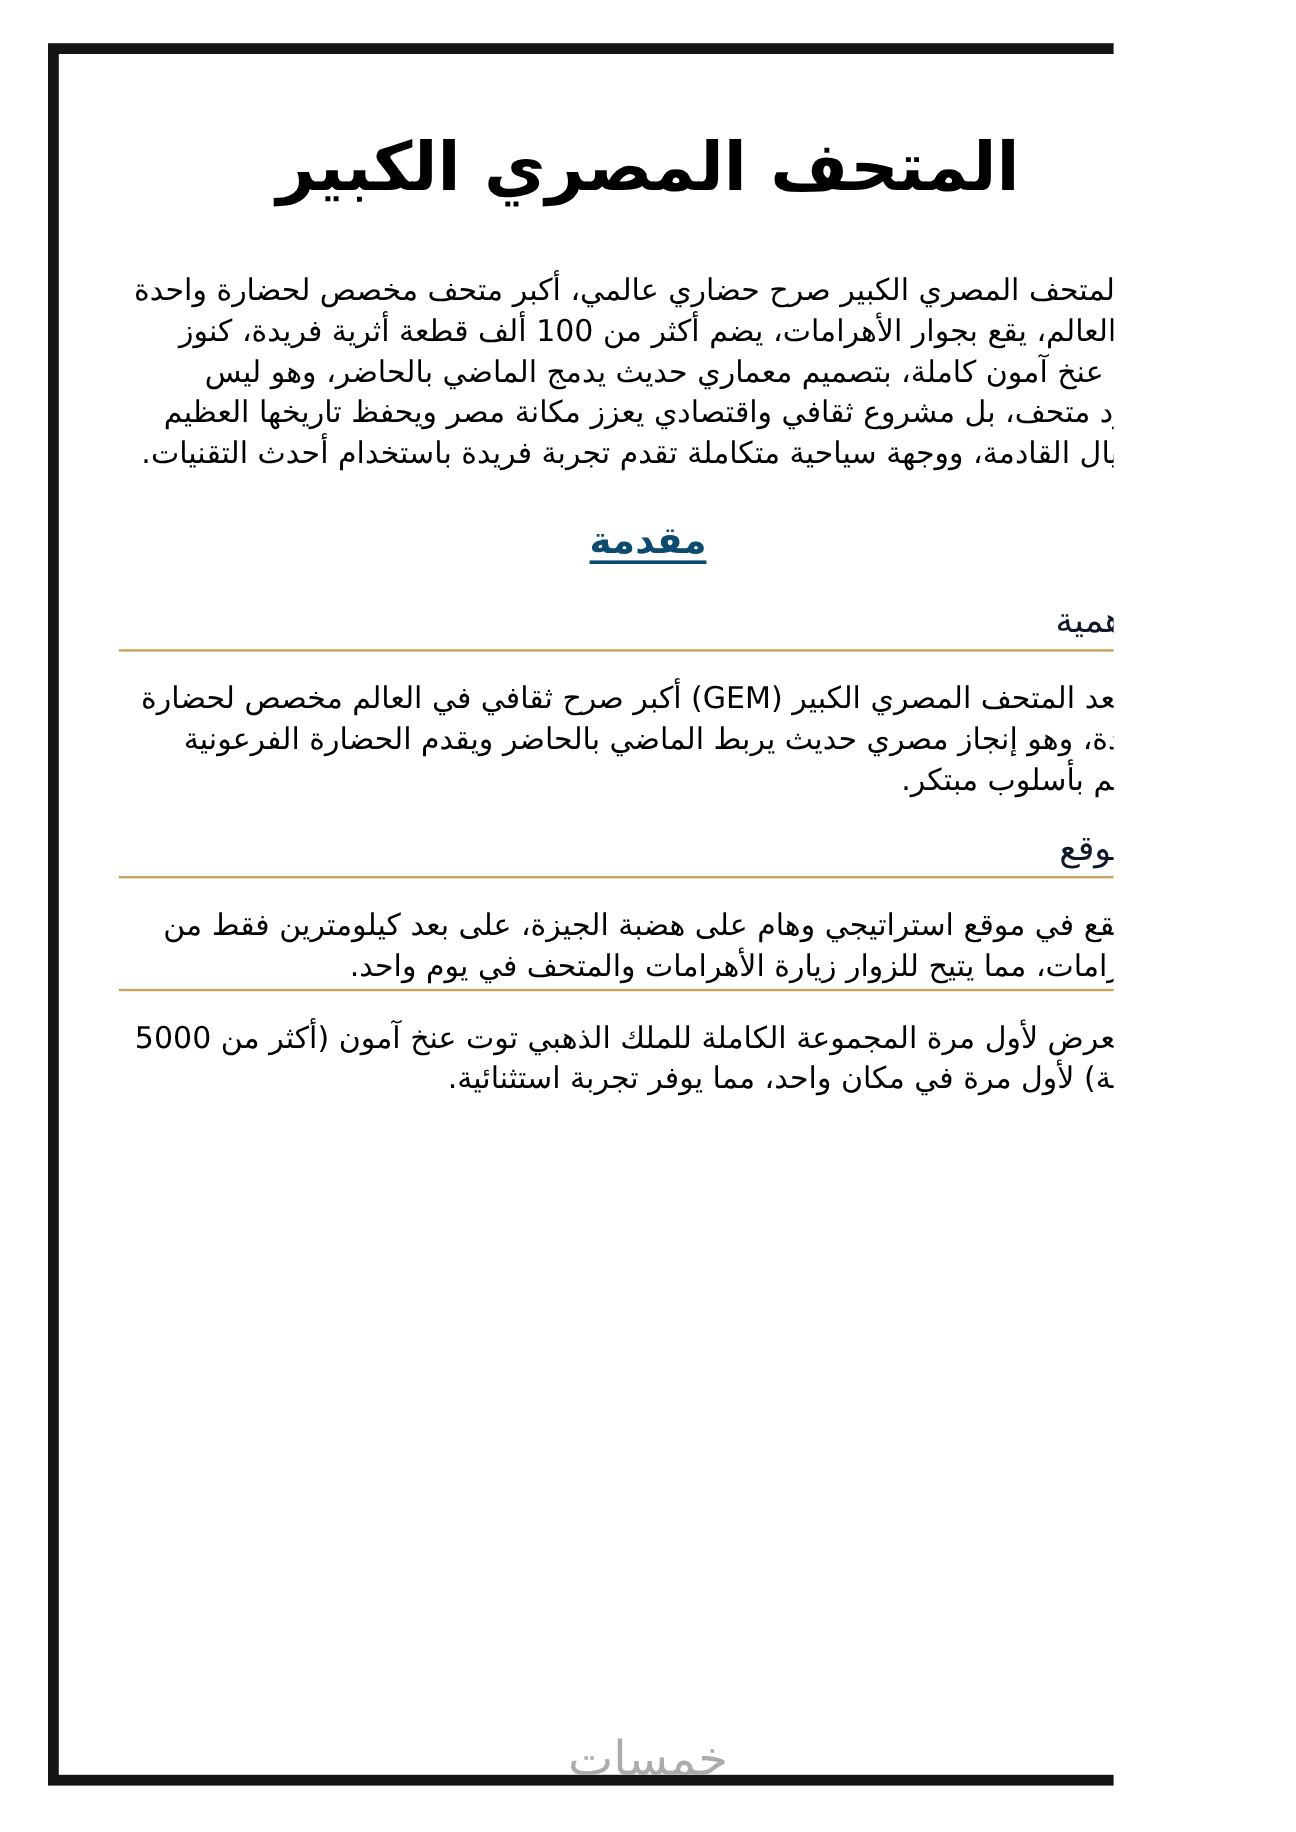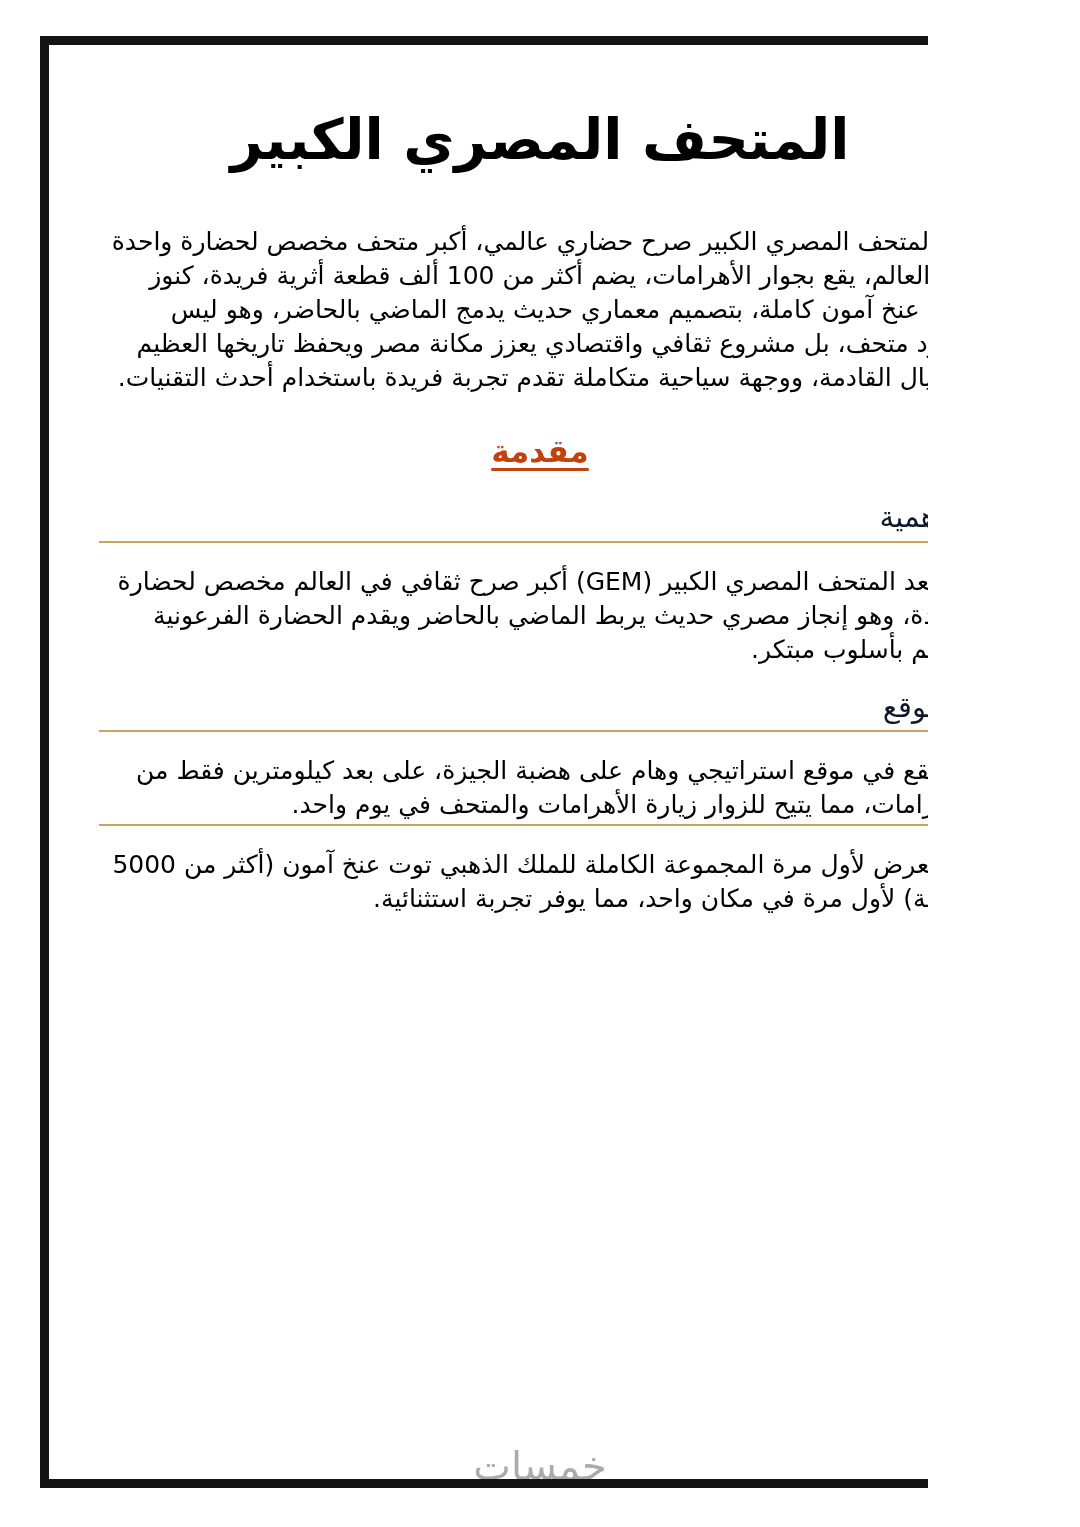--- a/index.html
+++ b/index.html
@@ -49,21 +49,21 @@
     margin-left: 22px;
     font-size: 22px;
     vertical-align: 2px;
   }
   .center-heading {
     text-align: center;
     font-size: 31px;
     font-weight: bold;
     text-decoration: underline;
     text-underline-offset: 6px;
-    color: #c2410c;
+    color: #0c4a6e;
     margin: 38px 0 30px 0;
   }
   .sub-label {
     text-align: right;
     font-size: 29px;
     color: #0f172a;
     margin: 22px 0 4px 0;
     line-height: 1.3;
   }
   .diamond-glyph {

